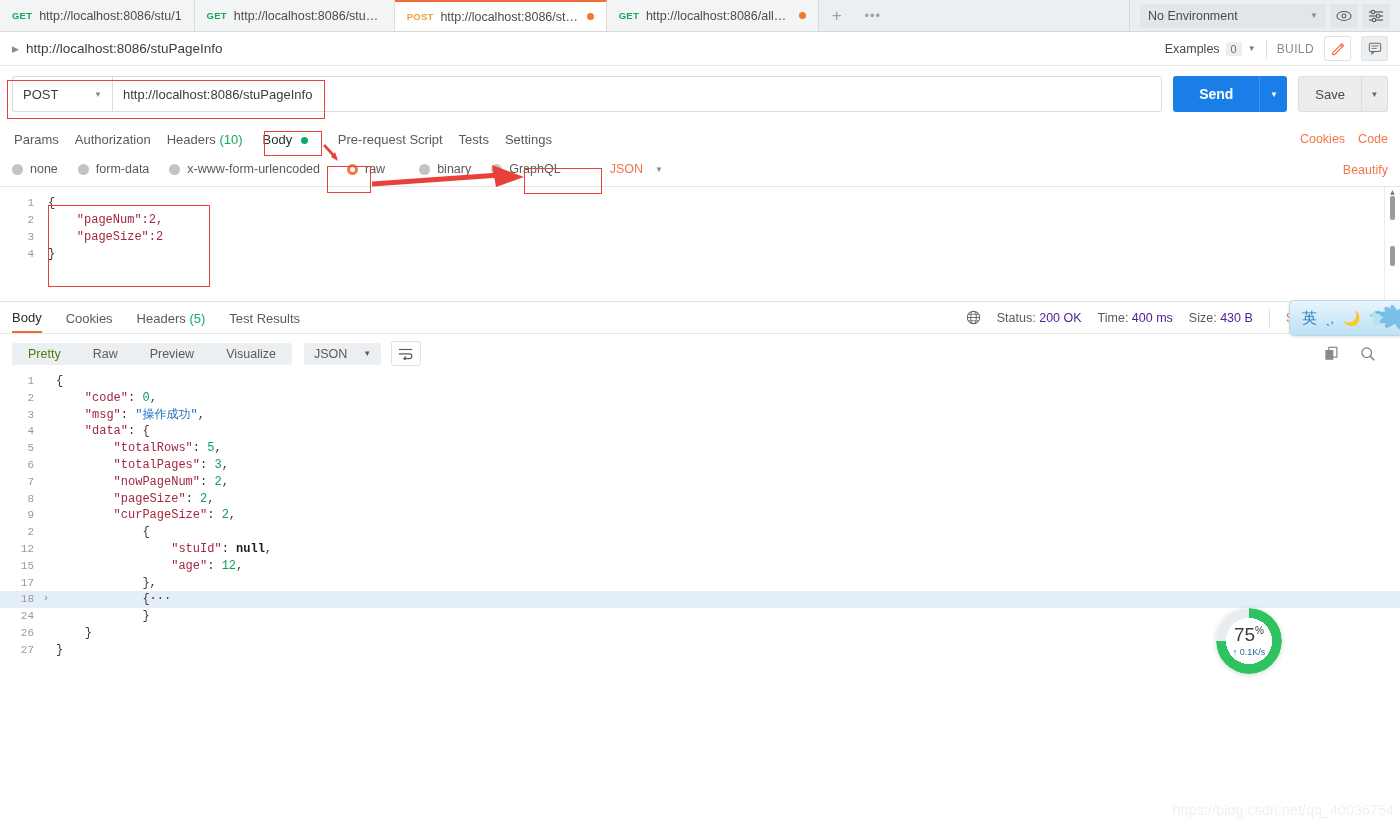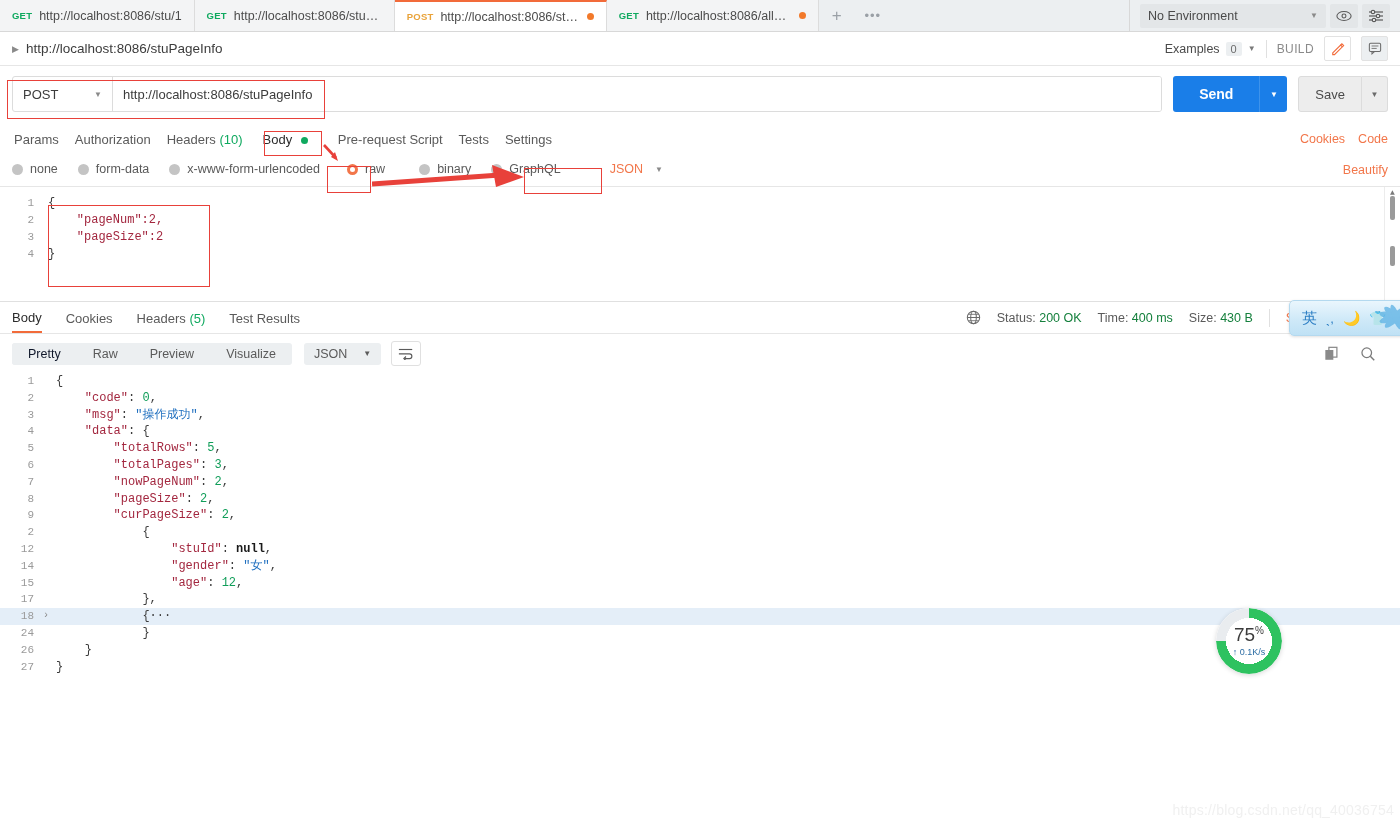--- a/index.html
+++ b/index.html
@@ -180,29 +180,29 @@
   
   .resp-sep { height:1px; background:#e0e0e0; }
   .respbar {
     display:flex; align-items:center; padding:0 12px; height:32px;
     gap:24px; border-bottom:1px solid #e6e6e6; background:#fff;
   }
   .resptab { font-size:13px; color:#5a5a5a; cursor:pointer; padding-bottom:6px; padding-top:7px; }
   .resptab.sel { color:#2b2b2b; border-bottom:2px solid #f26b3a; }
   .resptab .cnt { color:#0fa95f; }
   .respbar-right { margin-left:auto; display:flex; align-items:center; gap:16px; font-size:12.5px; color:#5a5a5a; }
-  .mval { color:#15803d; }
+  .mval { color:#4c1d95; }
   .saveresp { color:#f2764a; cursor:pointer; display:flex; align-items:center; gap:6px; }
 
   .resp-viewbar {
     display:flex; align-items:center; padding:7px 12px; gap:0;
   }
   .segwrap { display:flex; background:#eceff1; border-radius:3px; overflow:hidden; }
   .seg { padding:4px 16px; font-size:12.5px; color:#5a5a5a; cursor:pointer; }
-  .seg.sel { background:#eceff1; color:#0f172a; }
+  .seg.sel { background:#eceff1; color:#4d7c0f; }
   .fmtsel {
     display:flex; align-items:center; gap:16px; padding:4px 10px;
     background:#eceff1; border-radius:3px; margin-left:12px;
     font-size:12.5px; color:#5a5a5a; cursor:pointer;
   }
   .wrapbtn {
     width:30px; height:25px; margin-left:10px; display:flex;
     align-items:center; justify-content:center;
     border:1px solid #e0e0e0; border-radius:3px; cursor:pointer; background:#fff;
   }
@@ -568,25 +568,20 @@
         <span class="rnum">2</span>
         <span class="rfold"></span>
         <span class="rtext"><span style="color:#3c3c3c">            {</span></span>
       </div>
       <div class="rline">
         <span class="rnum">12</span>
         <span class="rfold"></span>
         <span class="rtext"><span style="color:#3c3c3c">                </span><span style="color:#a3273f">"stuId"</span><span style="color:#3c3c3c">:</span><span style="color:#3c3c3c"> </span><span style="color:#1a1a1a;font-weight:bold">null</span><span style="color:#3c3c3c">,</span></span>
       </div>
       <div class="rline">
-        <span class="rnum">14</span>
-        <span class="rfold"></span>
-        <span class="rtext"><span style="color:#3c3c3c">                </span><span style="color:#a3273f">"gender"</span><span style="color:#3c3c3c">:</span><span style="color:#3c3c3c"> </span><span style="color:#1f6fbf">"女"</span><span style="color:#3c3c3c">,</span></span>
-      </div>
-      <div class="rline">
         <span class="rnum">15</span>
         <span class="rfold"></span>
         <span class="rtext"><span style="color:#3c3c3c">                </span><span style="color:#a3273f">"age"</span><span style="color:#3c3c3c">:</span><span style="color:#3c3c3c"> </span><span style="color:#0f9d58">12</span><span style="color:#3c3c3c">,</span></span>
       </div>
       <div class="rline">
         <span class="rnum">17</span>
         <span class="rfold"></span>
         <span class="rtext"><span style="color:#3c3c3c">            },</span></span>
       </div>
       <div class="rline hl">

